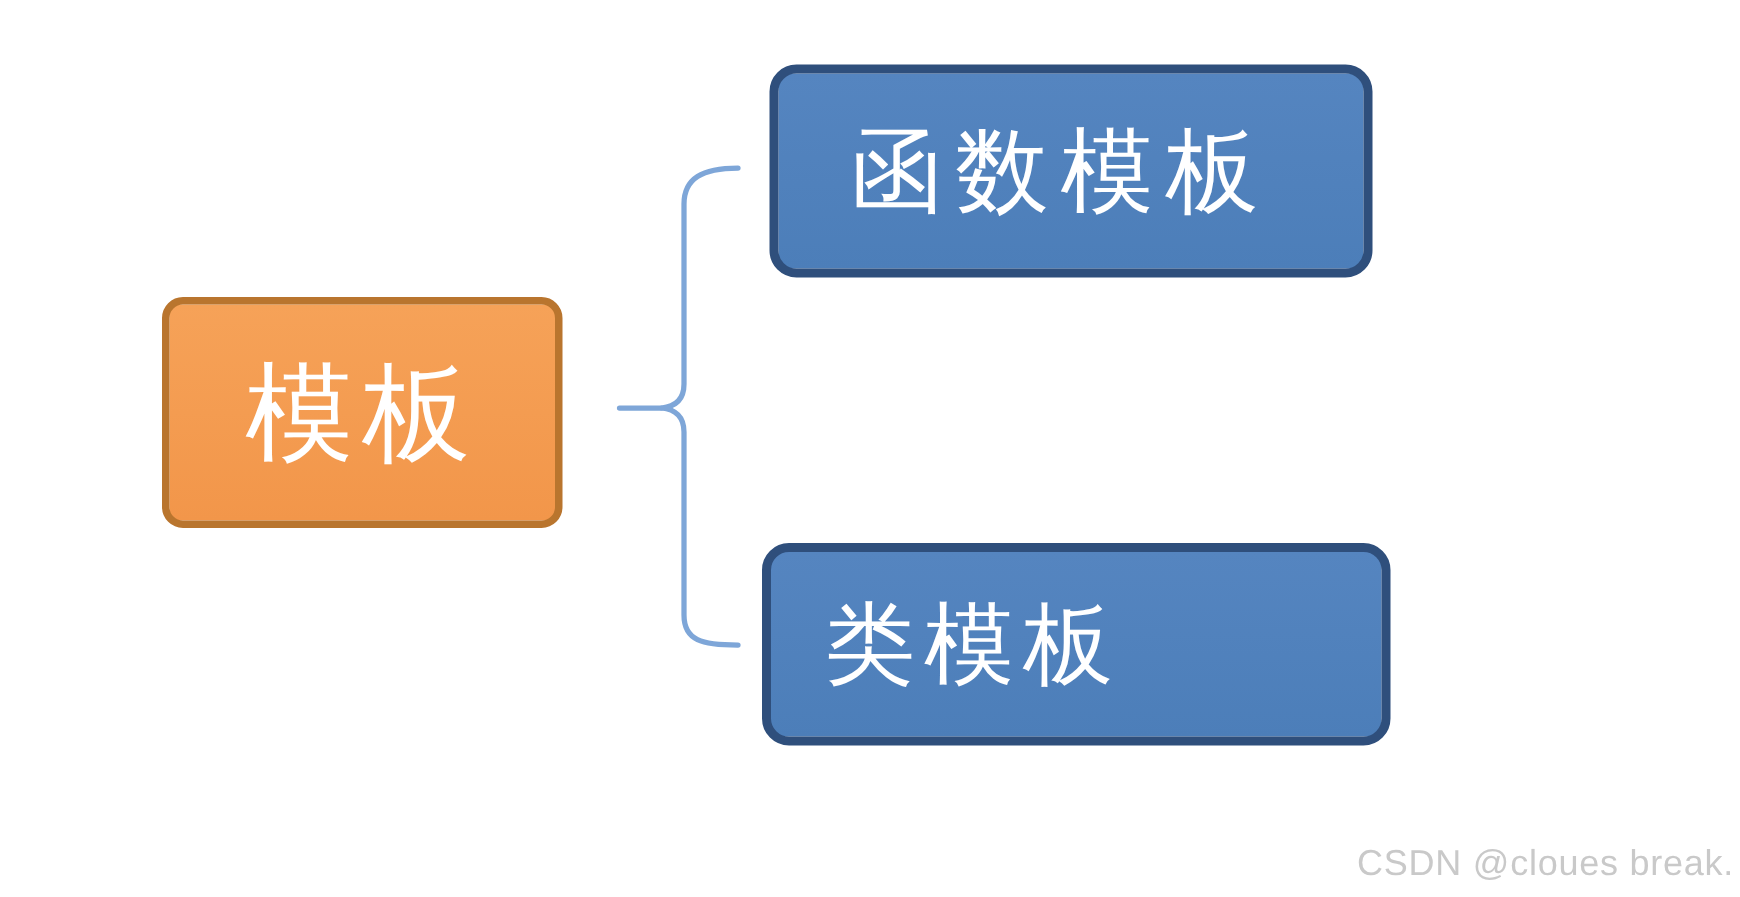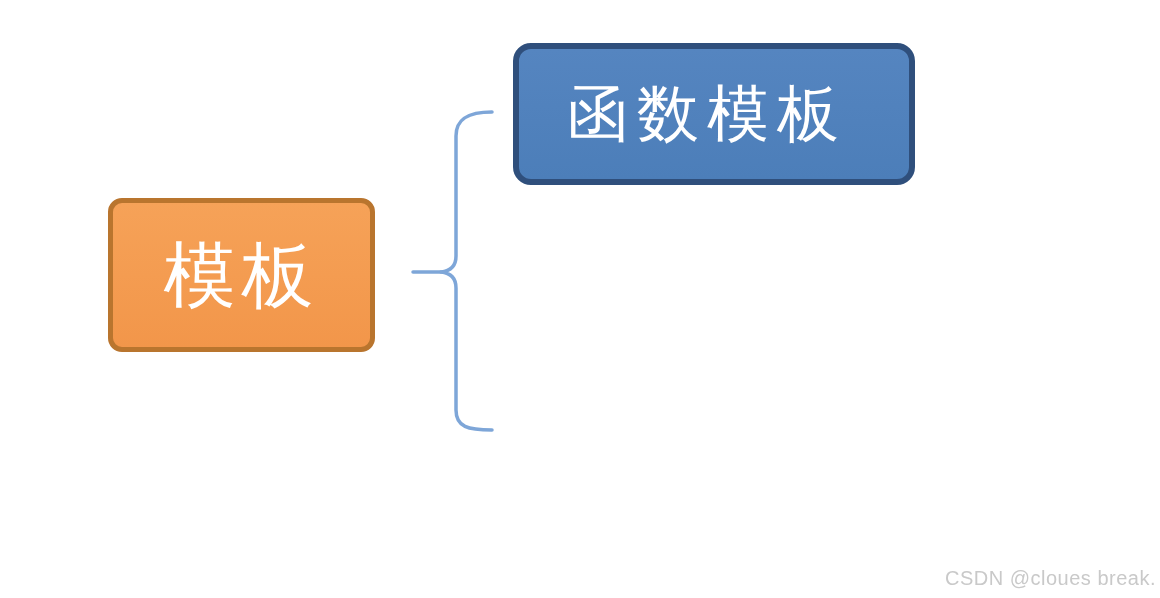--- a/index.html
+++ b/index.html
@@ -76,21 +76,21 @@
     justify-content: flex-start;
     padding-left: 36px;
     font-size: 60px;
     letter-spacing: 6px;
   }
   .watermark {
     position: absolute;
     right: 4px;
     bottom: 8px;
     font-family: "Liberation Sans", sans-serif;
-    font-size: 20px;
+    font-size: 24px;
     color: #C9C9C9;
     letter-spacing: 0.5px;
   }
 </style>
 </head>
 <body>
 
 <div class="canvas">
 
   <svg class="connector-svg" viewBox="0 0 1160 598" xmlns="http://www.w3.org/2000/svg">
@@ -107,16 +107,19 @@
   </svg>
 
   <div class="node node-root">
     <span class="label">模板</span>
   </div>
 
   <div class="node node-child node-child-1">
     <span class="label">函数模板</span>
   </div>
 
+  <div class="node node-child node-child-2">
+    <span class="label">类模板</span>
+  </div>
 
   <div class="watermark">CSDN @cloues break.</div>
 
 </div>
 
 </body></html>

